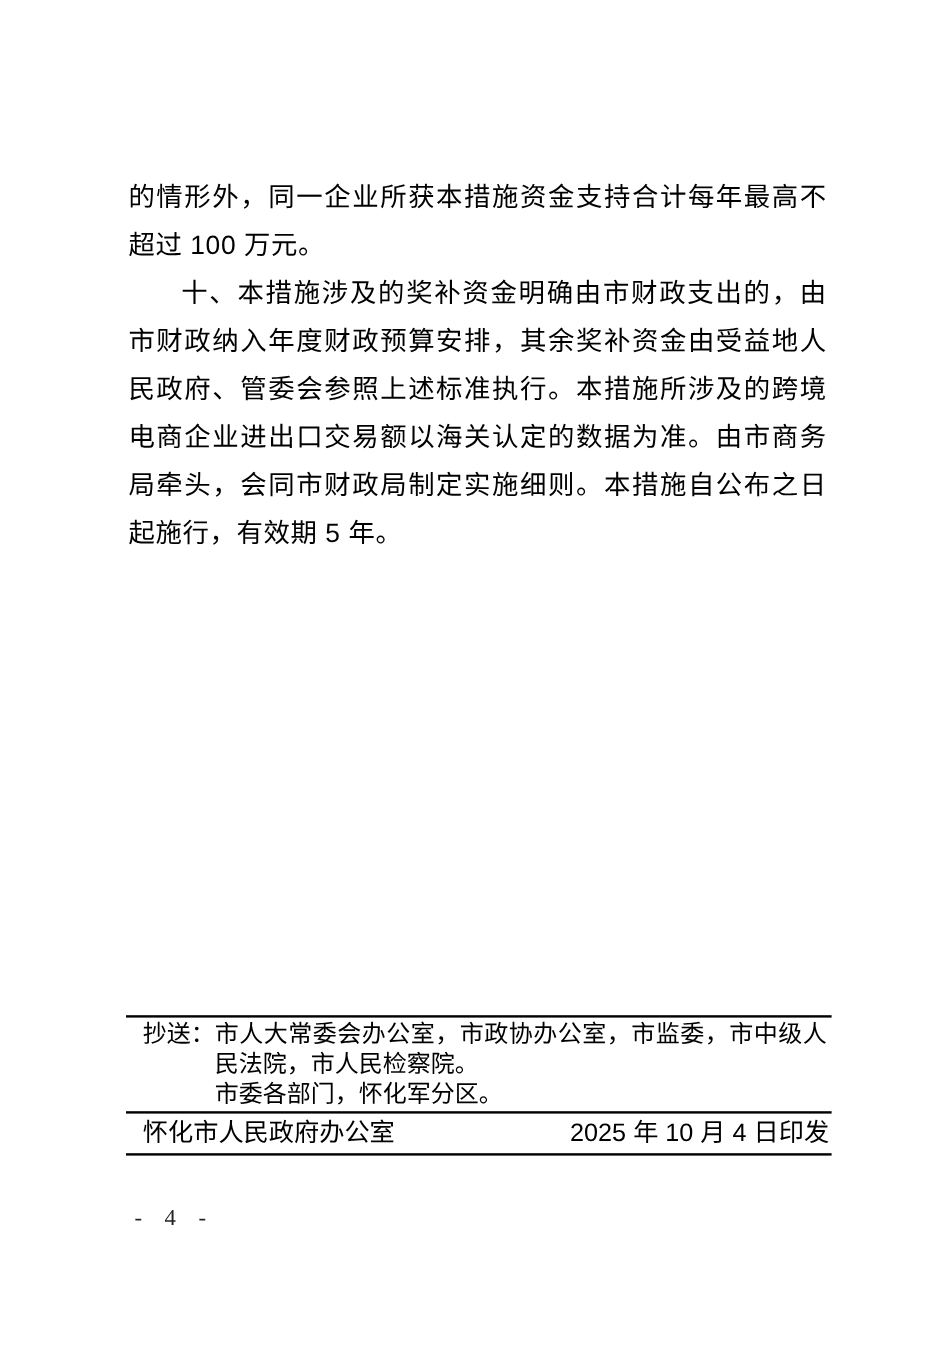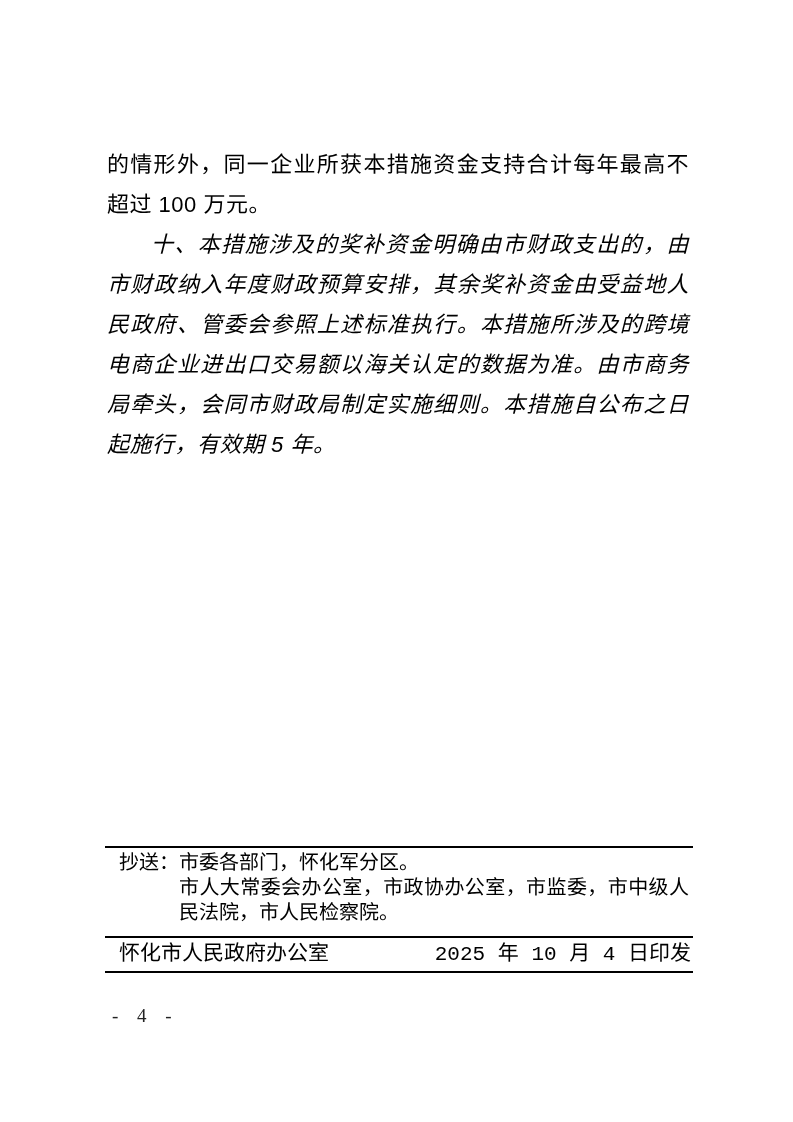--- a/index.html
+++ b/index.html
@@ -25,35 +25,34 @@
     font-size: 22px;
     line-height: 40px;
     text-align: justify;
     letter-spacing: 0.5px;
   }
   .para {
     margin: 0;
   }
   .para.indent {
     text-indent: 2em;
-    font-style: italic;
   }
   
   .cc-footer {
     position: absolute;
     left: 105px;
     top: 846px;
     width: 588px;
   }
   .cc-block {
     display: flex;
     align-items: flex-start;
     border-top: 2px solid #000;
     border-bottom: 2px solid #000;
-    padding: 2px 4px 11px 14px;
+    padding: 2px 4px 1px 14px;
     font-size: 20px;
     line-height: 25px;
     box-sizing: border-box;
   }
   .cc-label {
     flex: 0 0 60px;
   }
   .cc-entries {
     flex: 1;
     text-align: justify;
@@ -63,21 +62,20 @@
   }
   .issuer-row {
     display: flex;
     justify-content: space-between;
     align-items: flex-end;
     border-bottom: 2px solid #000;
     padding: 3px 2px 3px 14px;
     font-size: 21px;
     line-height: 27px;
     box-sizing: border-box;
-    font-family: Liberation Mono, monospace;
   }
   
   .page-number {
     position: absolute;
     left: 112px;
     top: 1005px;
     font-family: "Liberation Serif", serif;
     font-size: 19px;
     letter-spacing: 2px;
     word-spacing: 10px;
@@ -91,22 +89,22 @@
 
   <main class="body-text">
     <p class="para no-indent">的情形外，同一企业所获本措施资金支持合计每年最高不超过 100 万元。</p>
     <p class="para indent">十、本措施涉及的奖补资金明确由市财政支出的，由市财政纳入年度财政预算安排，其余奖补资金由受益地人民政府、管委会参照上述标准执行。本措施所涉及的跨境电商企业进出口交易额以海关认定的数据为准。由市商务局牵头，会同市财政局制定实施细则。本措施自公布之日起施行，有效期 5 年。</p>
   </main>
 
   <section class="cc-footer">
     <div class="cc-block">
       <span class="cc-label">抄送：</span>
       <div class="cc-entries">
+        <div class="cc-entry">市人大常委会办公室，市政协办公室，市监委，市中级人民法院，市人民检察院。</div>
         <div class="cc-entry">市委各部门，怀化军分区。</div>
-        <div class="cc-entry">市人大常委会办公室，市政协办公室，市监委，市中级人民法院，市人民检察院。</div>
       </div>
     </div>
     <div class="issuer-row">
       <span class="issuer">怀化市人民政府办公室</span>
       <span class="print-date">2025 年 10 月 4 日印发</span>
     </div>
   </section>
 
   <div class="page-number">- 4 -</div>
 

